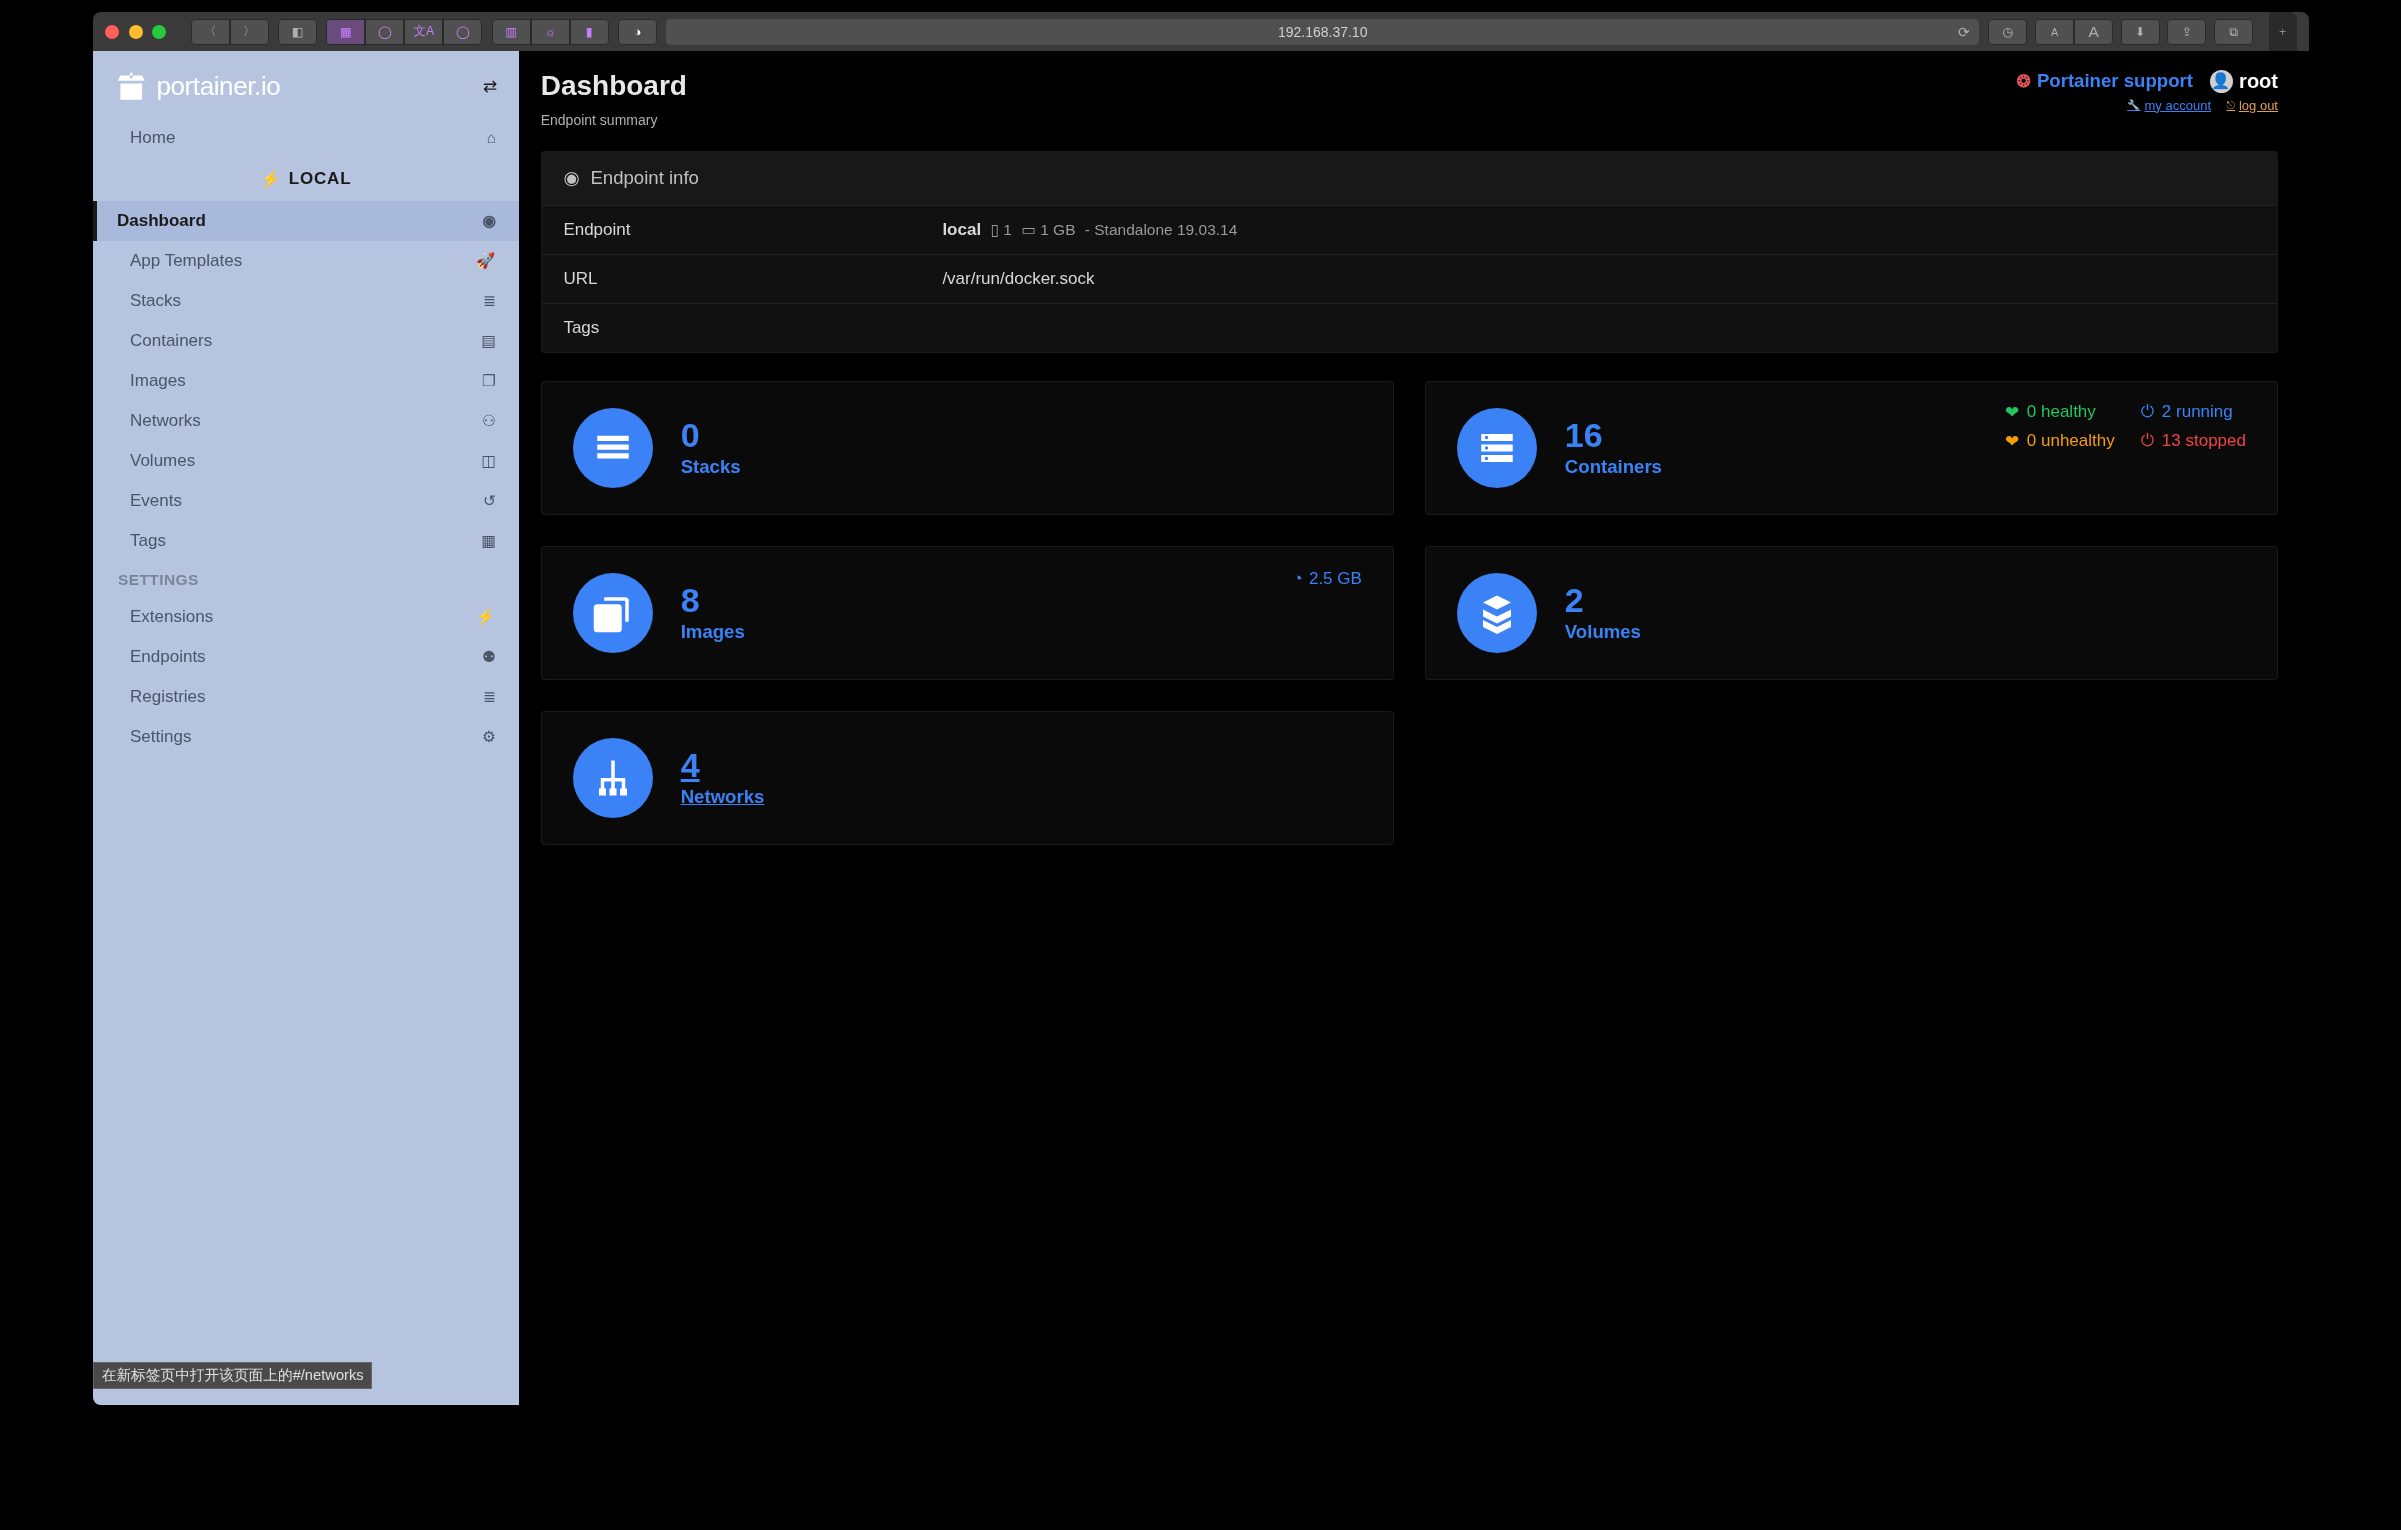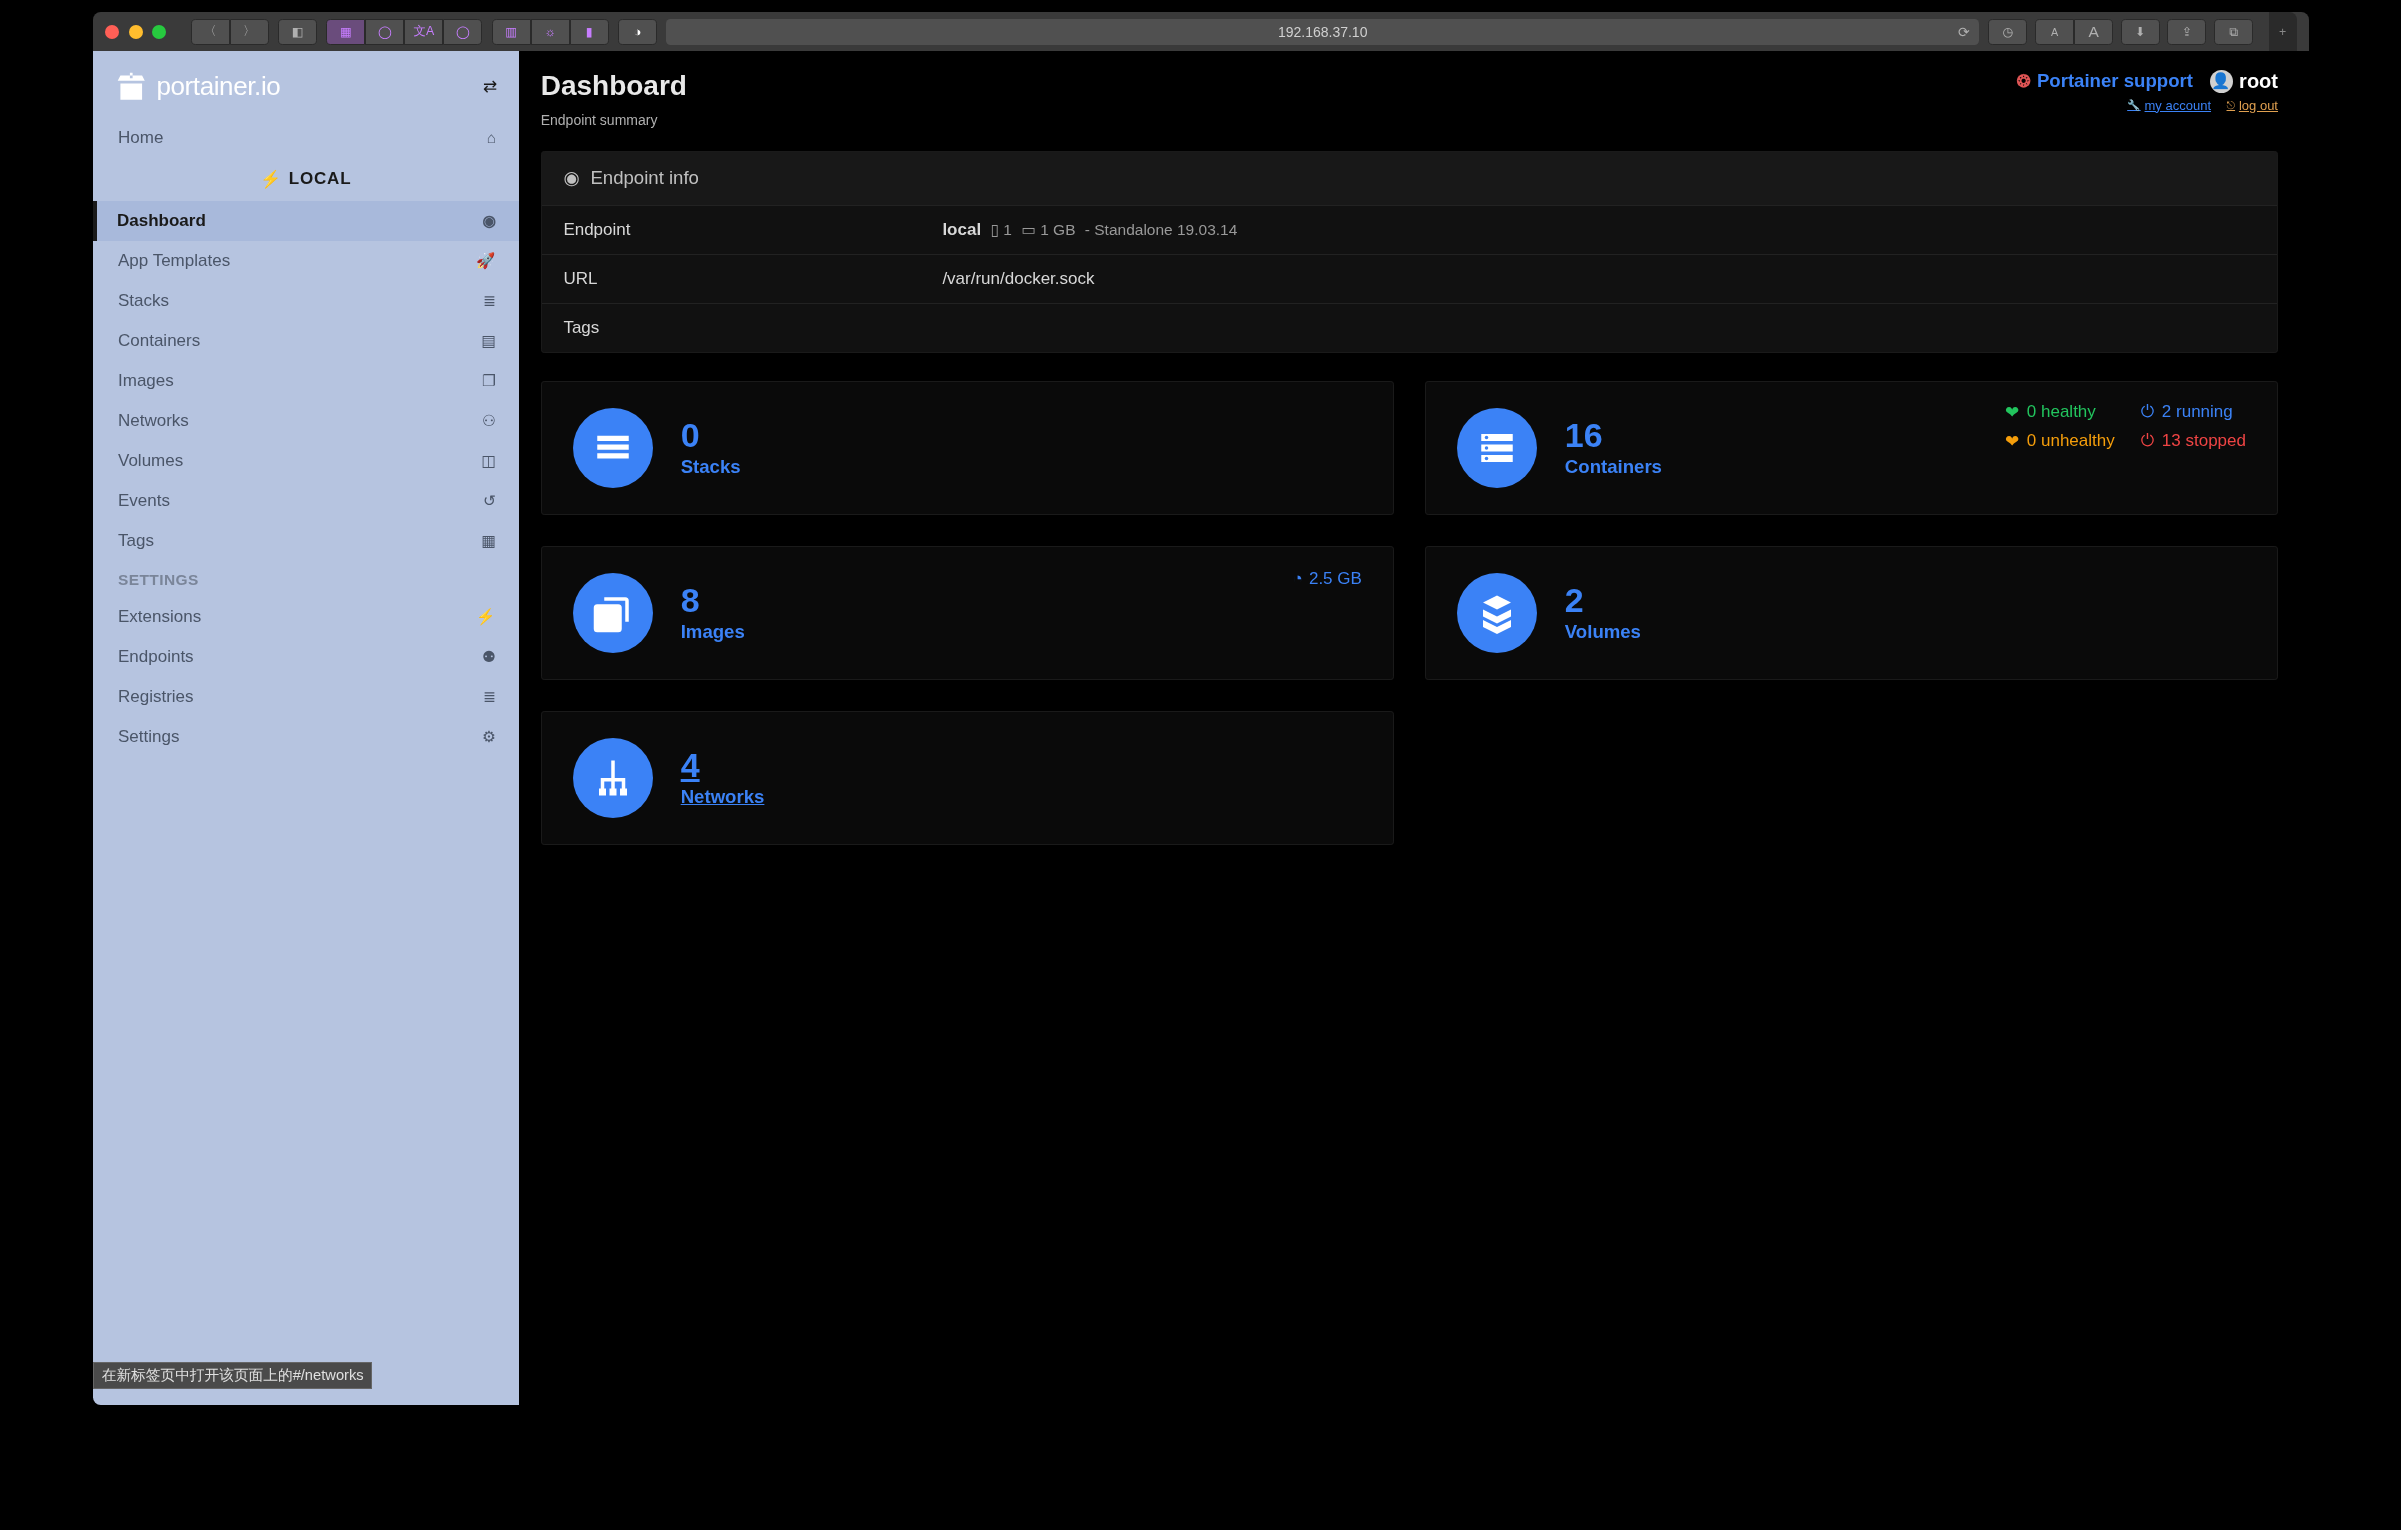--- a/index.html
+++ b/index.html
@@ -71,21 +71,21 @@
   .logo-row {
     display:flex; align-items:center; justify-content:space-between;
     padding:18.6px 21.7px 15.5px 21.7px;
   }
   .logo { display:flex; align-items:center; gap:9.3px; color:#fff; }
   .logo-text { font-size:26px; font-weight:500; color:#fff; letter-spacing:-0.4px; }
   .collapse-icon { color:#1a1a1a; font-size:17px; }
 
   .nav-item {
     display:flex; align-items:center; justify-content:space-between;
-    padding:10px 23px 10px 25px;
+    padding:10px 23px 10px 37px;
     color:#4a5568; font-size:17px; font-weight:500;
     cursor:pointer;
   }
   .nav-item .icon { color:#4a5568; font-size:15.5px; }
   .nav-item.active {
     background:#a8b9db; color:#1a1a1a; font-weight:700;
     border-left:4.6px solid #1a1a1a; padding-left:20px;
   }
   .nav-header {
     padding:10.8px 0; text-align:center; color:#1a1a1a;

